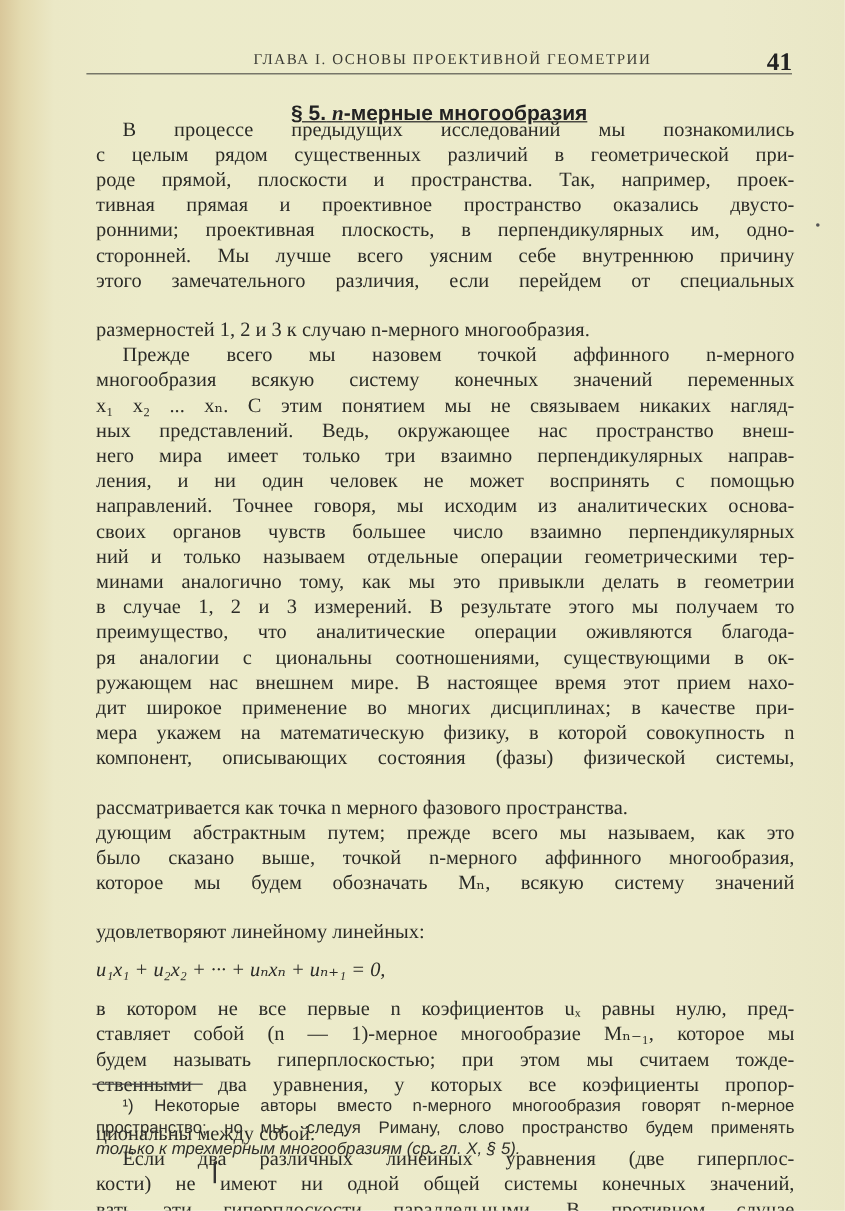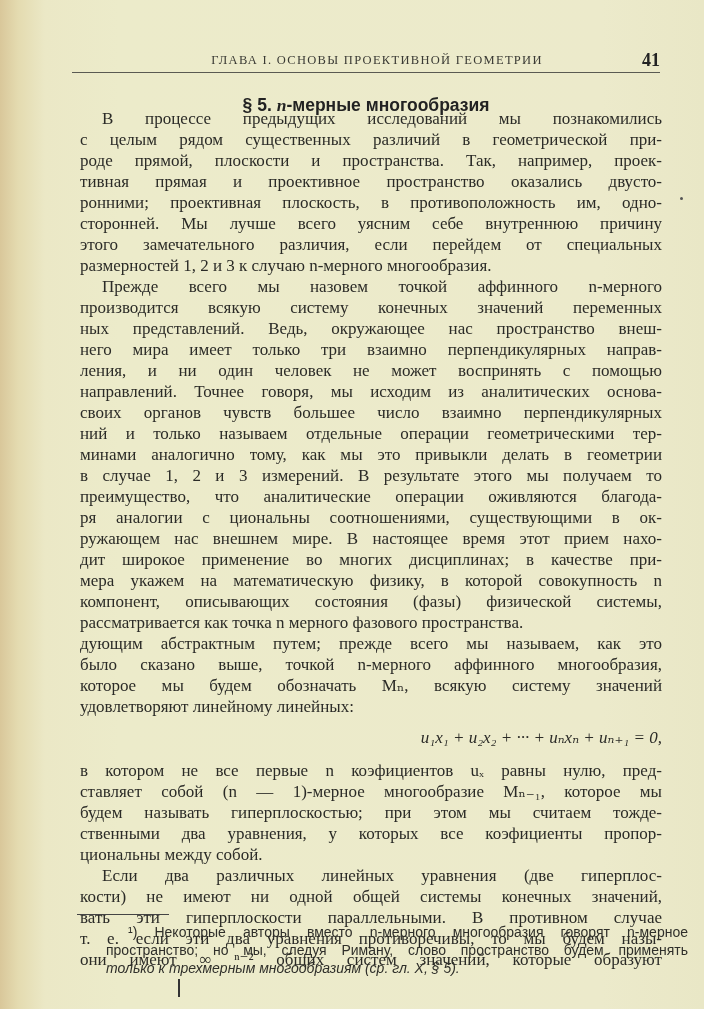--- a/index.html
+++ b/index.html
@@ -3,61 +3,61 @@
 <meta charset="utf-8">
 <style>
   html, body { margin: 0; padding: 0; }
   body {
     width: 704px; height: 1009px; overflow: hidden;
     background: linear-gradient(90deg, #d9c79a 0px, #e4dbb0 18px, #ebe8c6 45px, #ecebca 120px, #eceacb 600px, #e9e7c6 704px);
     font-family: "Liberation Serif", "DejaVu Serif", serif;
     color: #2a2a26;
     position: relative;
   }
-  .page { position: absolute; left: 0; top: 11px; width: 704px; height: 708px; }
+  .page { position: absolute; left: 0; top: 0; width: 704px; height: 708px; }
   .running-head {
     position: absolute; left: 72px; top: 38px; width: 588px; height: 22px;
   }
   .running-title {
     position: absolute; left: 0; right: 0; top: 4px; text-align: center;
     font-size: 12.5px; letter-spacing: 1.3px; color: #3a3a34;
     padding-left: 22px;
   }
   .page-number {
-    position: absolute; right: 0; top: 1px; font-size: 18px; font-weight: bold; color: #222;
+    position: absolute; right: 0; top: 1px; font-size: 21px; font-weight: bold; color: #222;
   }
   .head-rule {
     position: absolute; left: 72px; top: 61px; width: 588px; height: 0;
     border-top: 1.3px solid #5a5a52;
   }
   .section-title {
     position: absolute; left: 72px; width: 588px; top: 84px; text-align: center;
     font-family: "Liberation Sans", "DejaVu Sans", sans-serif;
-    font-size: 17.5px; font-weight: bold; color: #222;
+    font-size: 17.5px; font-weight: bold; color: #222; text-decoration: underline;
   }
   .section-title i { font-family: "Liberation Serif", serif; }
   .body {
     position: absolute; left: 80px; top: 97px; width: 582px;
     font-size: 17px; line-height: 21px; text-align: justify;
     color: #2b2b27;
   }
   .body .line { display: block; text-align: justify; text-align-last: justify; white-space: nowrap; overflow: visible; height: 21px; }
-  .body .line.last { text-align-last: left; }
+  .body .line.last { text-align-last: left; margin-top: 20px; }
   .body .line.indent { padding-left: 22px; }
   .formula {
-    display: block; text-align: right; height: 21px; margin: 10px 0 12px 0;
+    display: block; text-align: left; height: 21px; margin: 10px 0 12px 0;
     font-style: italic; white-space: nowrap;
   }
   .footnote-rule {
     position: absolute; left: 77px; top: 903px; width: 92px; border-top: 1.3px solid #444;
   }
   .footnote {
     position: absolute; left: 80px; top: 912px; width: 582px;
     font-family: "Liberation Sans", "DejaVu Sans", sans-serif;
-    font-size: 14px; line-height: 18px; color: #2f2f2a; margin-left: 26px;
+    font-size: 14px; line-height: 18px; color: #2f2f2a;
   }
   .footnote .line { display: block; white-space: nowrap; text-align: justify; text-align-last: justify; height: 18px; }
   .footnote .line.last { text-align-last: left; font-style: italic; }
   .footnote .line.indent { padding-left: 22px; }
   .stray-mark {
     position: absolute; left: 178px; top: 968px; width: 2px; height: 18px; background: #333;
   }
   .edge-dot { position: absolute; left: 680px; top: 186px; width: 3px; height: 3px; background: #555; border-radius: 50%; }
 </style>
 </head>
@@ -75,26 +75,27 @@
     <span>§ 5.</span>
     <i>n</i><span>-мерные многообразия</span>
   </div>
 
   <div class="body">
     <div id="lines1">
         <span class="line indent">В процессе предыдущих исследований мы познакомились</span>
         <span class="line">с целым рядом существенных различий в геометрической при-</span>
         <span class="line">роде прямой, плоскости и пространства. Так, например, проек-</span>
         <span class="line">тивная прямая и проективное пространство оказались двусто-</span>
-        <span class="line">ронними; проективная плоскость, в противоположность им, одно-</span>
+        <span class="line">ронними; проективная плоскость, в перпендикулярных им, одно-</span>
         <span class="line">сторонней. Мы лучше всего уясним себе внутреннюю причину</span>
         <span class="line">этого замечательного различия, если перейдем от специальных</span>
         <span class="line last">размерностей 1, 2 и 3 к случаю n-мерного многообразия.</span>
         <span class="line indent">Прежде всего мы назовем точкой аффинного n-мерного</span>
-        <span class="line">производится всякую систему конечных значений переменных</span>
+        <span class="line">многообразия всякую систему конечных значений переменных</span>
+        <span class="line">x₁ x₂ ... xₙ. С этим понятием мы не связываем никаких нагляд-</span>
         <span class="line">ных представлений. Ведь, окружающее нас пространство внеш-</span>
         <span class="line">него мира имеет только три взаимно перпендикулярных направ-</span>
         <span class="line">ления, и ни один человек не может воспринять с помощью</span>
         <span class="line">направлений. Точнее говоря, мы исходим из аналитических основа-</span>
         <span class="line">своих органов чувств большее число взаимно перпендикулярных</span>
         <span class="line">ний и только называем отдельные операции геометрическими тер-</span>
         <span class="line">минами аналогично тому, как мы это привыкли делать в геометрии</span>
         <span class="line">в случае 1, 2 и 3 измерений. В результате этого мы получаем то</span>
         <span class="line">преимущество, что аналитические операции оживляются благода-</span>
         <span class="line">ря аналогии с циональны соотношениями, существующими в ок-</span>

